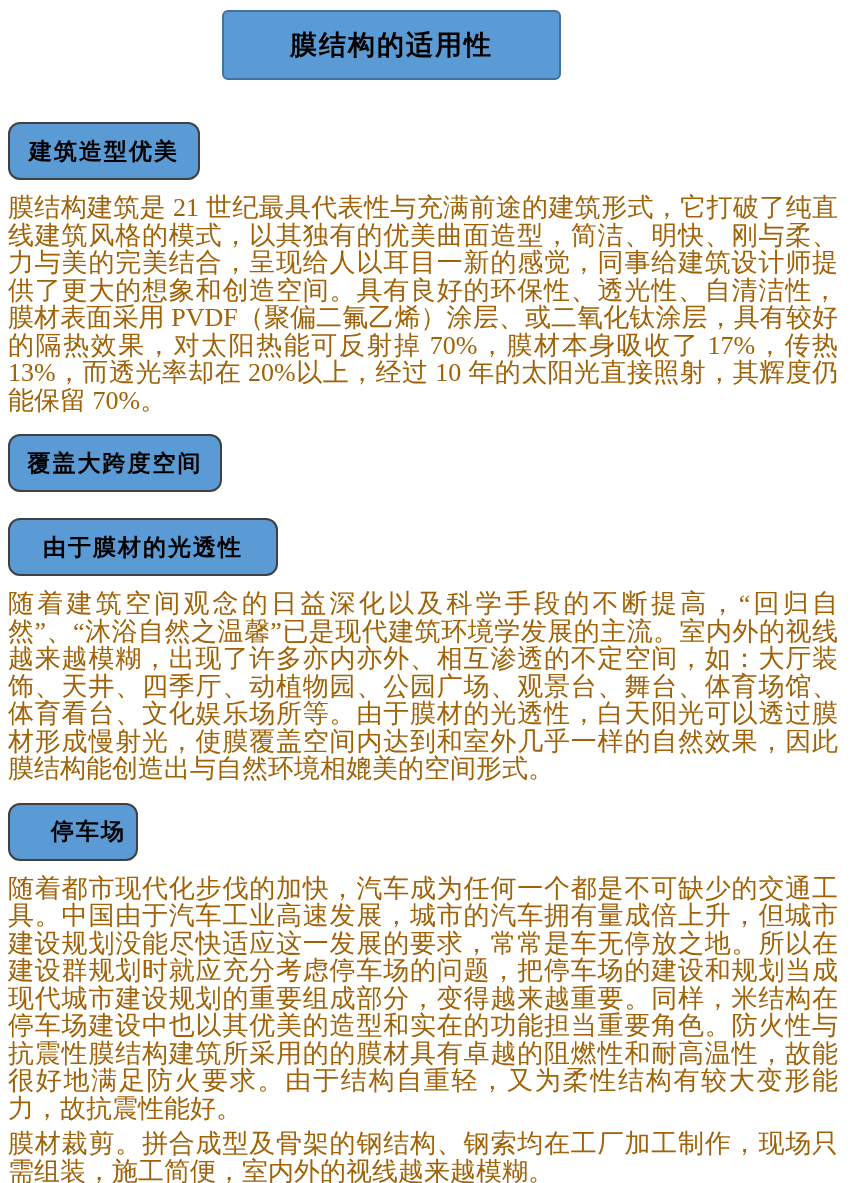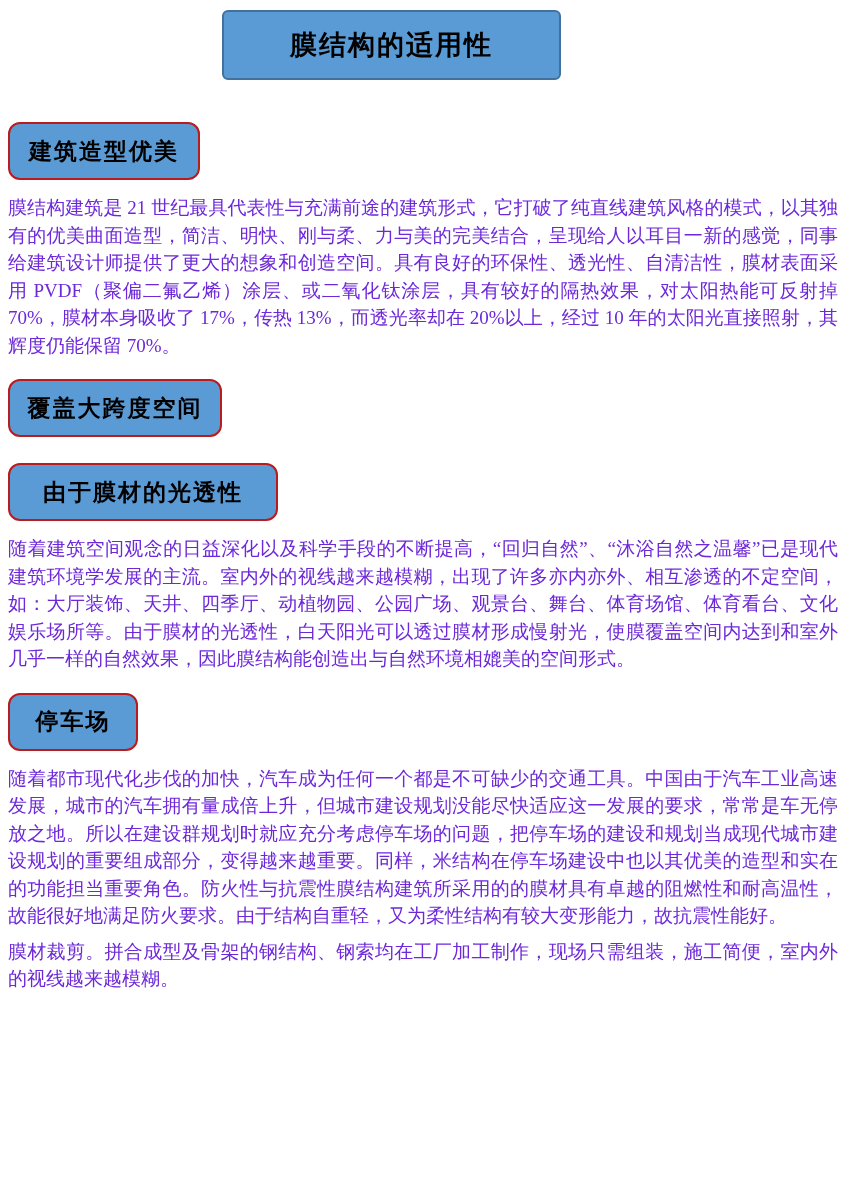--- a/index.html
+++ b/index.html
@@ -28,43 +28,43 @@
     justify-content: center;
     font-size: 27px;
     font-weight: bold;
     color: #000000;
     letter-spacing: 2px;
   }
   .heading-box {
     height: 58px;
     margin: 12px 0 14px 0;
     background: #5b9bd5;
-    border: 2px solid #b91c1c;
+    border: 2px solid #404040;
     border-radius: 12px;
     display: inline-flex;
     align-items: center;
     justify-content: center;
     font-size: 23px;
     font-weight: bold;
     color: #000000;
     letter-spacing: 2px;
     padding: 0 10px;
     box-sizing: border-box;
   }
   .w-6 { width: 192px; }
   .w-7 { width: 214px; }
   .w-9 { width: 270px; }
-  .w-3 { width: 130px; }
+  .w-3 { width: 130px; justify-content: flex-end; }
   .section { display: block; }
   .body-text {
-    font-size: 19px;
+    font-size: 26px;
     line-height: 27.5px;
     text-align: justify;
     margin: 0 12px 8px 0;
-    color: #6d28d9;
+    color: #a16207;
   }
 </style>
 </head>
 <body>
 
 <div class="title-box">
   <span>膜结构的适用性</span>
 </div>
 
 <div class="section">

